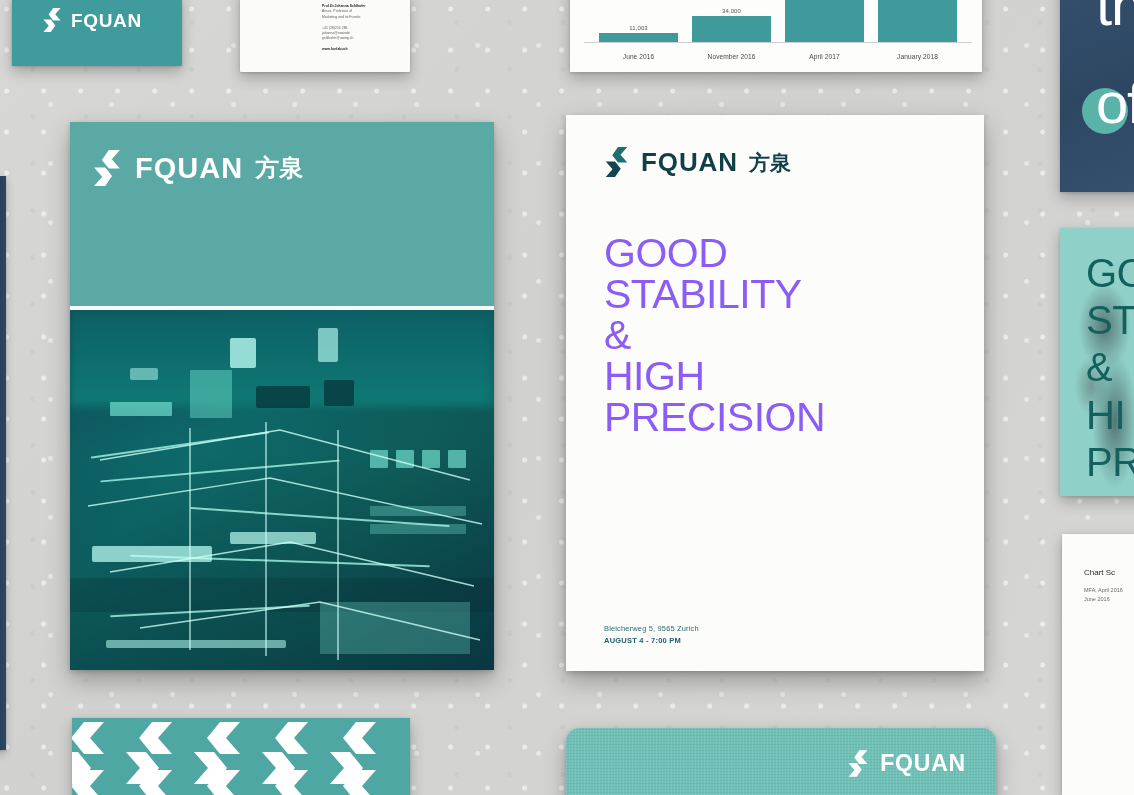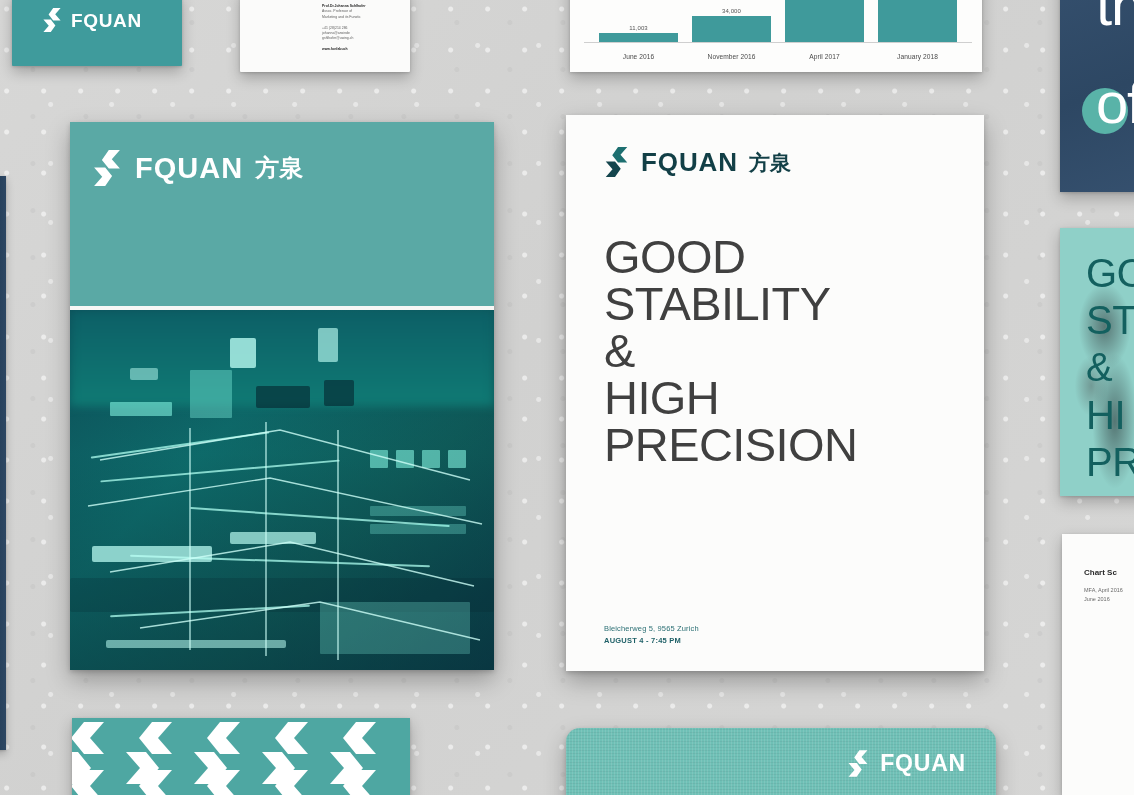--- a/index.html
+++ b/index.html
@@ -84,40 +84,40 @@
   .pcb .glow{position:absolute;background:rgba(190,255,245,.9);border-radius:2px;filter:blur(.4px);}
   .pcb .trace{position:absolute;background:rgba(175,255,240,.75);height:2px;border-radius:1px;}
   .pcb .dark{position:absolute;background:rgba(4,30,40,.55);border-radius:2px;}
   .pcb .blurtop{position:absolute;left:0;right:0;top:0;height:96px;filter:blur(5px);}
 
   
   #poster{left:566px;top:115px;width:418px;height:556px;background:#fcfcfb;}
   #poster .logo-row{position:absolute;left:38px;top:32px;}
   #poster .headline{
     position:absolute;left:38px;top:118px;right:24px;
-    color:#404040;font-size:47px;line-height:1.0;letter-spacing:-.012em;font-weight:normal;
+    color:#8b5cf6;font-size:41px;line-height:1.0;letter-spacing:-.012em;font-weight:normal;
     white-space:pre-line;
   }
   #poster .foot{position:absolute;left:38px;bottom:26px;}
   #poster .foot .addr{font-size:7.5px;color:#2b6f74;letter-spacing:.02em;margin-bottom:3px;}
   #poster .foot .when{font-size:7.5px;color:#1d5f66;font-weight:bold;letter-spacing:.03em;}
 
   
   #teal-poster{left:1060px;top:228px;width:90px;height:268px;background:#8fd0c8;overflow:hidden;}
   #teal-poster .tp-photo{position:absolute;left:6px;top:28px;width:84px;height:236px;
     background:
       radial-gradient(ellipse 36px 60px at 46% 30%, rgba(70,90,90,.75) 0%, rgba(70,90,90,0) 72%),
       radial-gradient(ellipse 30px 90px at 58% 70%, rgba(60,80,80,.7) 0%, rgba(60,80,80,0) 75%),
       radial-gradient(ellipse 22px 40px at 30% 55%, rgba(90,110,108,.55) 0%, rgba(90,110,108,0) 75%);
   }
   #teal-poster .tp-text{position:absolute;left:26px;top:22px;color:#13605f;font-size:40px;line-height:1.18;letter-spacing:-.01em;white-space:pre-line;}
 
   
   #chart-sheet{left:1062px;top:534px;width:88px;height:262px;background:#fcfcfb;}
-  #chart-sheet .cs-title{position:absolute;left:22px;top:34px;font-size:8px;font-weight:bold;color:#2a2a2a;white-space:nowrap;}
+  #chart-sheet .cs-title{position:absolute;left:22px;top:34px;font-size:8px;font-weight:normal;color:#2a2a2a;white-space:nowrap;}
   #chart-sheet .cs-sub{position:absolute;left:22px;top:52px;font-size:5.5px;color:#6a6a6a;line-height:1.7;white-space:pre-line;}
 
   
   #pattern-card{left:72px;top:718px;width:338px;height:84px;background:#4ea7a2;overflow:hidden;}
   #pattern-card .pat{position:absolute;inset:0;}
 
   
   #folder{left:566px;top:728px;width:430px;height:80px;background:#6fc0b6;border-radius:14px 14px 3px 3px;overflow:hidden;}
   #folder .ftex{position:absolute;inset:0;
     background-image:
@@ -257,21 +257,21 @@
       <span class="logo-word" style="font-size:26px;color:#123f46;margin-left:12px;">FQUAN</span>
       <span class="logo-cn" style="font-size:21px;color:#123f46;margin-left:11px;">方泉</span>
     </div>
     <div class="headline">GOOD
 STABILITY
 &amp;
 HIGH
 PRECISION</div>
     <div class="foot">
       <div class="addr">Bleicherweg 5, 9565 Zurich</div>
-      <div class="when">AUGUST 4 - 7:45 PM</div>
+      <div class="when">AUGUST 4 - 7:00 PM</div>
     </div>
   </div>
 
   <div class="piece shadow-md" id="teal-poster">
     <div class="tp-photo"></div>
     <div class="tp-text">GO
 ST
 &amp;
 HI
 PR</div>

